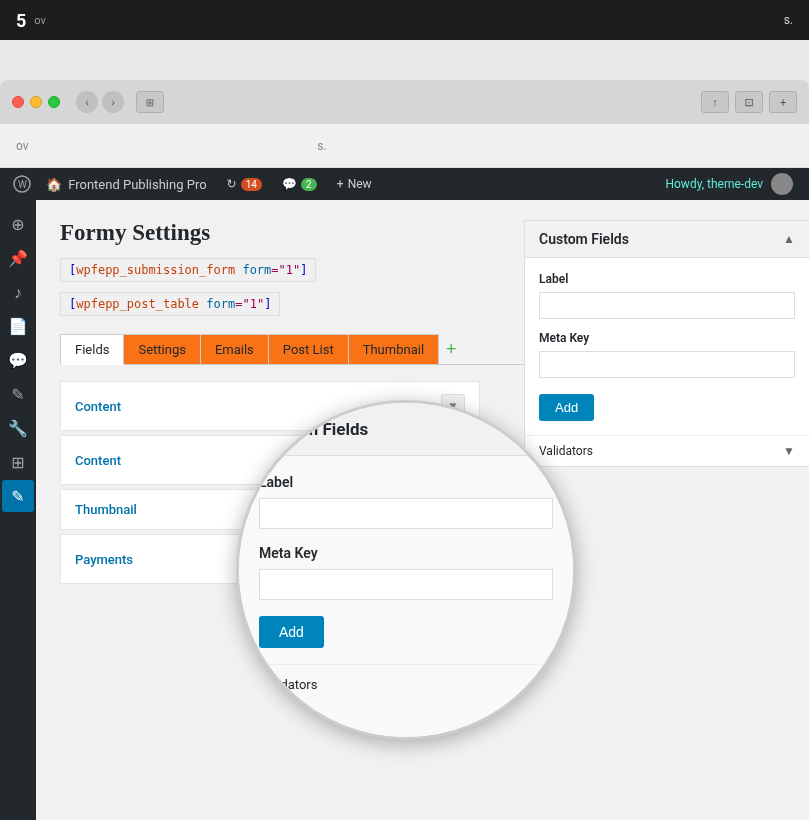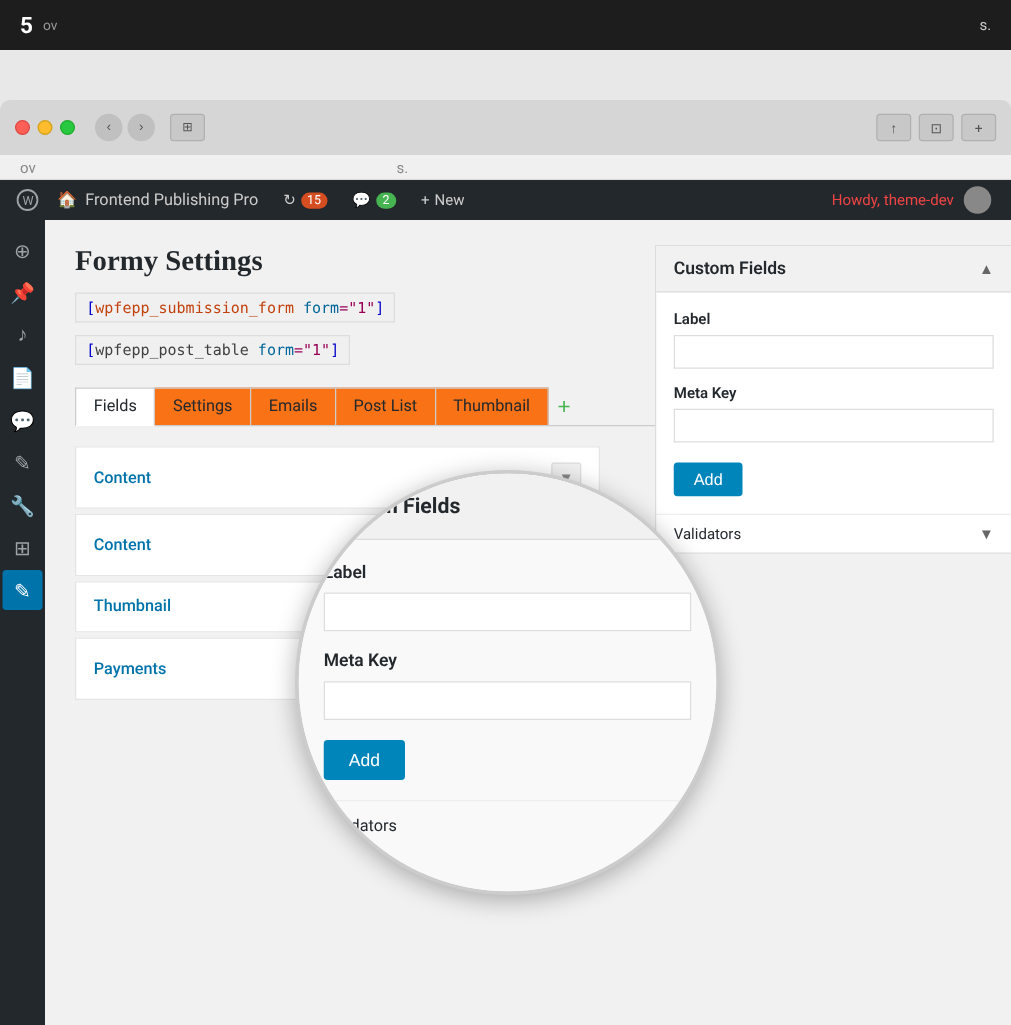--- a/index.html
+++ b/index.html
@@ -90,21 +90,21 @@
       cursor: pointer;
     }
 
     
     .announce-bar {
       background: #f0f0f0;
       border-bottom: 1px solid #ddd;
       padding: 6px 16px;
       font-size: 12px;
       color: #666;
-      height: 20px;
+      height: 44px;
       display: flex;
       align-items: center;
     }
 
     
     .wp-admin-bar {
       background: #23282d;
       height: 32px;
       display: flex;
       align-items: center;
@@ -156,21 +156,21 @@
       text-align: center;
     }
     .admin-bar-badge-green {
       background: #46b450;
     }
     .admin-bar-right {
       margin-left: auto;
       display: flex;
       align-items: center;
       gap: 4px;
-      color: #ef4444;
+      color: #5eead4;
       font-size: 12px;
       padding: 0 8px;
     }
     .avatar-circle {
       width: 22px;
       height: 22px;
       border-radius: 50%;
       background: #888;
       display: inline-block;
       margin-left: 4px;
@@ -522,21 +522,21 @@
       <text x="5" y="13" font-size="10" fill="#9ea3a8">W</text>
     </svg>
   </div>
   <div class="site-name">
     <span>🏠</span>
     <span>Frontend Publishing Pro</span>
   </div>
   <div class="admin-bar-items">
     <div class="admin-bar-item">
       <span>↻</span>
-      <span class="admin-bar-badge">15</span>
+      <span class="admin-bar-badge">14</span>
     </div>
     <div class="admin-bar-item">
       <span>💬</span>
       <span class="admin-bar-badge admin-bar-badge-green">2</span>
     </div>
     <div class="admin-bar-item">
       <span>+</span>
       <span>New</span>
     </div>
   </div>
@@ -564,21 +564,21 @@
   <div class="content-area">
     <h1 class="page-title">Formy Settings</h1>
 
     <div style="margin-bottom:4px;">
       <div class="shortcode-box">
         <span style="color:#0000cc;">[</span><span style="color:#c2410c;">wpfepp_submission_form</span> <span style="color:#069;">form</span>=<span style="color:#905;">"1"</span><span style="color:#0000cc;">]</span>
       </div>
     </div>
     <div style="margin-bottom:12px;">
       <div class="shortcode-box">
-        <span style="color:#0000cc;">[</span><span style="color:#404040;">wpfepp_post_table</span> <span style="color:#069;">form</span>=<span style="color:#905;">"1"</span><span style="color:#0000cc;">]</span>
+        <span style="color:#0000cc;">[</span><span style="color:#c2410c;">wpfepp_post_table</span> <span style="color:#069;">form</span>=<span style="color:#905;">"1"</span><span style="color:#0000cc;">]</span>
       </div>
     </div>
 
     <div class="tabs">
       <div class="tab active">Fields</div>
       <div class="tab">Settings</div>
       <div class="tab">Emails</div>
       <div class="tab">Post List</div>
       <div class="tab">Thumbnail</div>
       <button class="tab-add">+</button>

